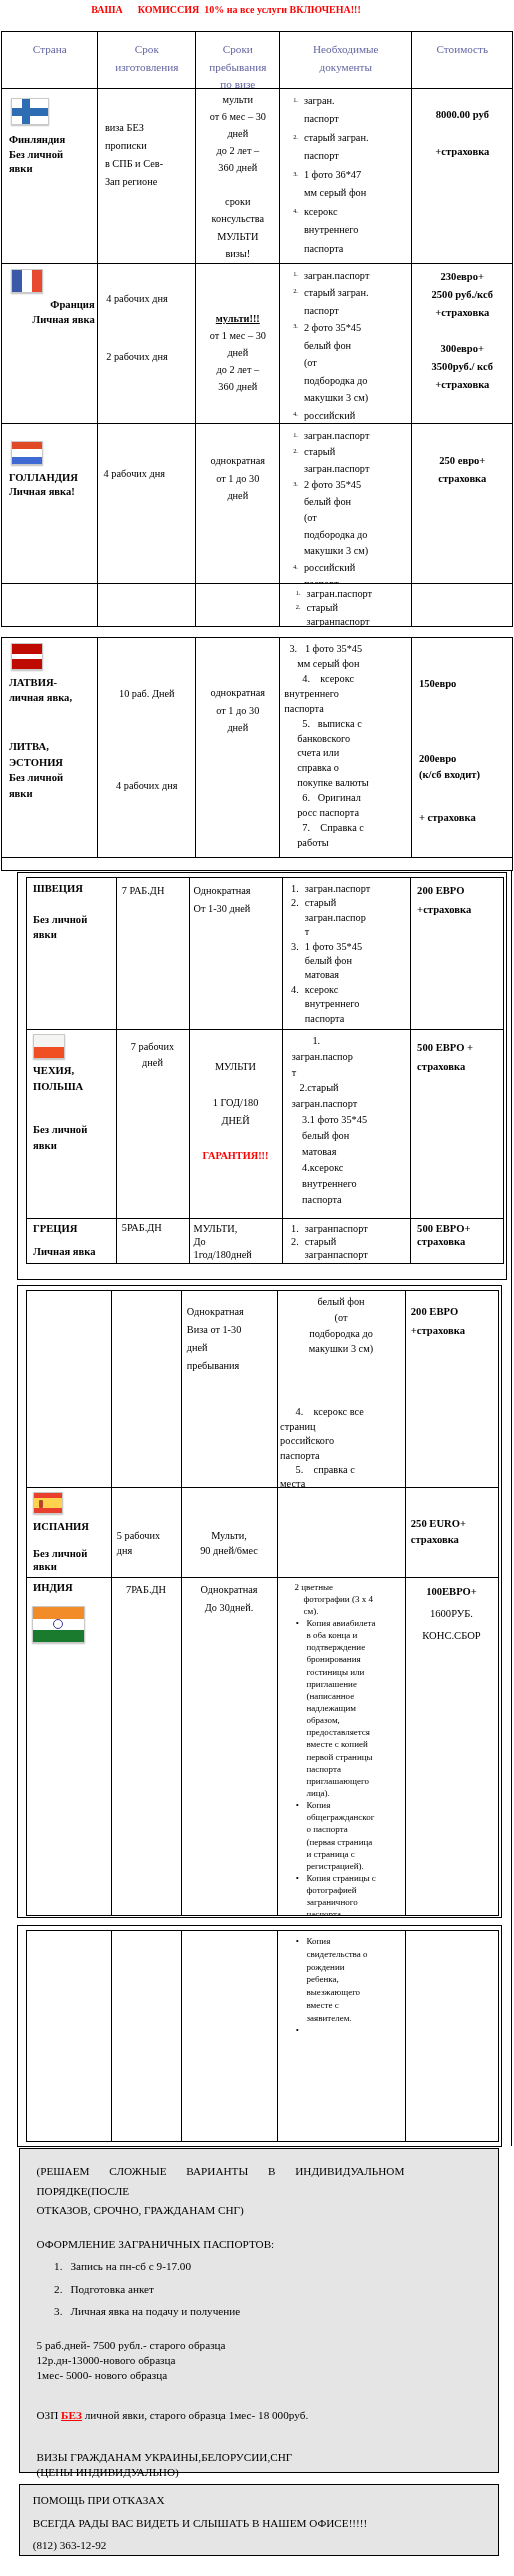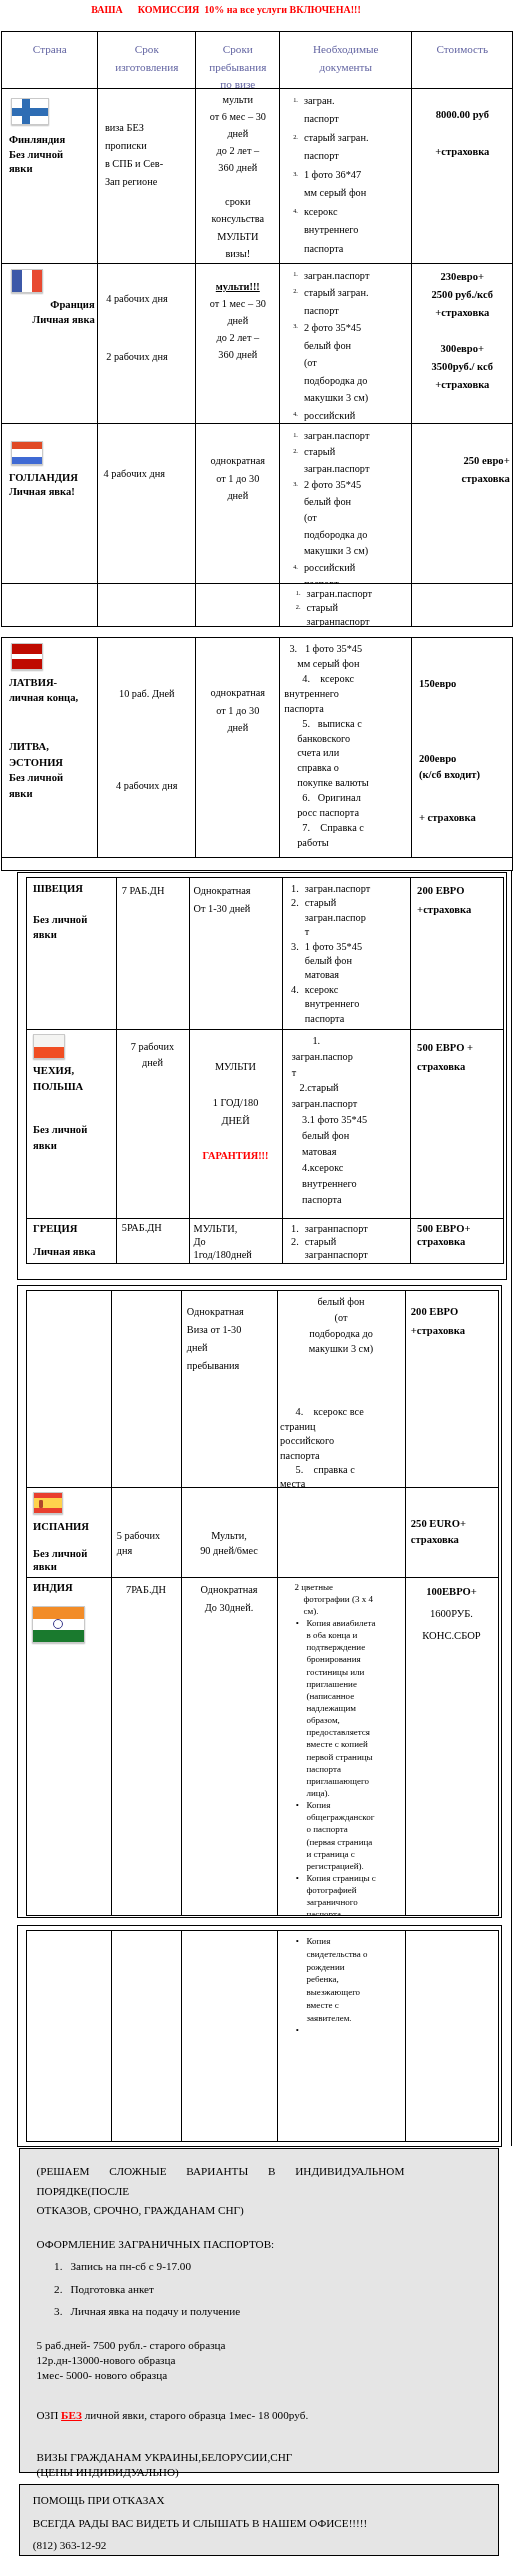--- a/index.html
+++ b/index.html
@@ -4,21 +4,21 @@
 <style>
   * { box-sizing: border-box; margin: 0; padding: 0; }
   html,body { background:#fff; }
   body { font-family: "Liberation Serif","DejaVu Serif",serif; color:#000; }
   #page { position:relative; width:515px; height:2576px; background:#fff; overflow:hidden; }
 
   
   .pre  { white-space:pre-line; }
   .prew { white-space:pre-wrap; }
   .ctr  { text-align:center; }
-  .b    { font-weight:bold; }
+  .b    { font-weight:bold;margin-top:32px; }
   .red  { color:#ff0000; }
   .u    { text-decoration:underline; }
 
   
   .tbl { position:absolute; border:1px solid #000; display:flex; flex-direction:column; background:#fff; }
   .row { display:grid; border-bottom:1px solid #000; overflow:hidden; }
   .row:last-child { border-bottom:none; flex:1; }
   .gridA { grid-template-columns:96px 98px 84px 132px 1fr; }
   .gridC { grid-template-columns:90px 73px 93px 128px 1fr; }
   .gridD { grid-template-columns:85px 70px 96px 128px 1fr; }
@@ -213,21 +213,21 @@
 (от
 подбородка до
 макушки 3 см)</span>
           </div>
         <div class="di sm">
             <span class="n">4.</span>
             <span class="t">российский
 паспорт</span>
           </div>
       </div>
-      <div class="cell cost ctr pre" style="padding-top:28px; line-height:1.7;text-align:right;">250 евро+
+      <div class="cell cost ctr pre" style="padding-top:28px; line-height:1.7;">250 евро+
 страховка</div>
     </div>
 
     <div class="row gridA">
       <div class="cell"></div>
       <div class="cell"></div>
       <div class="cell"></div>
       <div class="cell" style="padding:2.6px 1.3px 0 9.3px; line-height:1.4;">
         <div class="di sm">
             <span class="n">1.</span>
@@ -241,21 +241,21 @@
       </div>
       <div class="cell"></div>
     </div>
   </div>
 
   <div class="tbl" style="top:637px; left:1.3px; width:512px; height:221px;">
     <div class="row gridA">
       <div class="cell">
         <div class="flag flag-lva" style="margin:4px 0 0 6.6px;"></div>
         <div class="cname" style="margin-top:6px;">ЛАТВИЯ-
-личная конца,</div>
+личная явка,</div>
         <div class="cname" style="margin-top:34px; line-height:1.45;">ЛИТВА,
 ЭСТОНИЯ
 Без личной
 явки</div>
       </div>
       <div class="cell ctr">
         <div style="padding-top:46px;">10 раб. Дней</div>
         <div style="margin-top:74px;">4 рабочих дня</div>
       </div>
       <div class="cell ctr pre" style="padding-top:46px; line-height:1.7;">однократная

